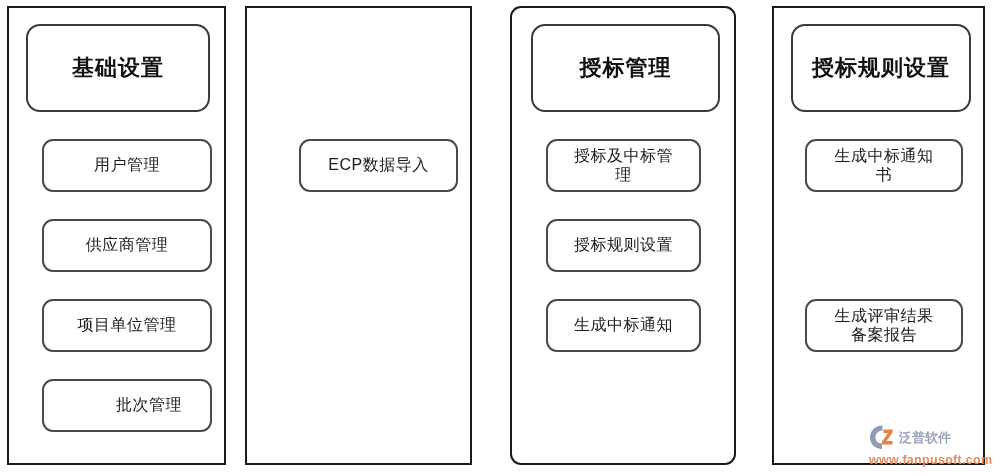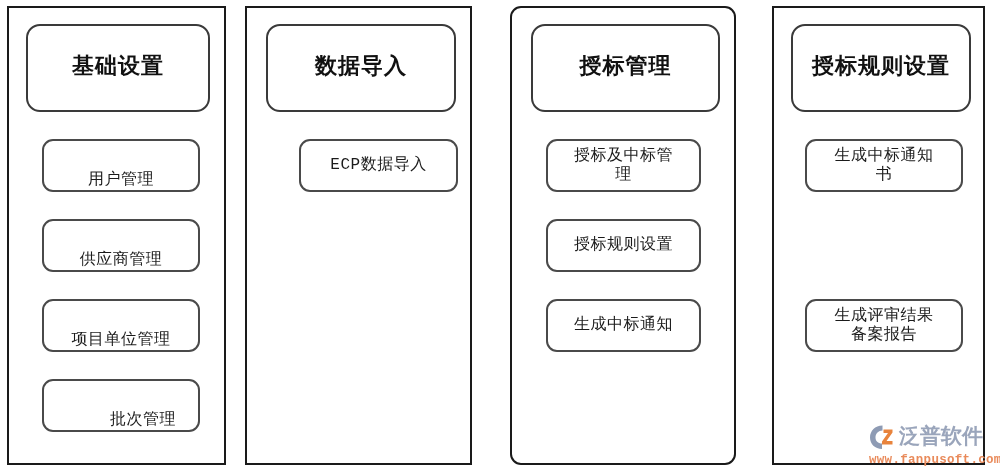--- a/index.html
+++ b/index.html
@@ -5,21 +5,21 @@
   html, body {
     margin: 0;
     padding: 0;
     background: #ffffff;
   }
   #canvas {
     position: relative;
     width: 1000px;
     height: 476px;
     background: #ffffff;
-    font-family: Liberation Mono, monospace;
+    font-family: Liberation Sans, sans-serif;
     overflow: hidden;
   }
 
   
   .column {
     position: absolute;
     top: 6px;
     height: 459px;
     box-sizing: border-box;
     border: 2px solid #1a1a1a;
@@ -69,21 +69,21 @@
     font-size: 16px;
     color: #1b1b1b;
     line-height: 1.18;
     text-align: center;
     letter-spacing: 0.5px;
     white-space: pre-line;
   }
 
   
   .col-1 .header-box { left: 17px;  width: 184px; }
-  .col-1 .item-box   { left: 33px;  width: 158px; align-items: flex-end; }
+  .col-1 .item-box   { left: 33px;  width: 170px; }
   
   .col-2 .header-box { left: 19px;  width: 190px; }
   .col-2 .item-box   { left: 52px;  width: 159px; }
   
   .col-3 .header-box { left: 19px;  width: 189px; }
   .col-3 .item-box   { left: 34px;  width: 155px; }
   
   .col-4 .header-box { left: 17px;  width: 180px; }
   .col-4 .item-box   { left: 31px;  width: 158px; }
 
@@ -106,21 +106,21 @@
     align-items: center;
     height: 30px;
   }
   .wm-mark {
     width: 28px;
     height: 28px;
     margin-right: 3px;
     flex: 0 0 auto;
   }
   .wm-name {
-    font-size: 21px;
+    font-size: 13px;
     font-weight: bold;
     color: #9aa5bb;
     letter-spacing: 0px;
     line-height: 1;
   }
   .wm-url {
     font-size: 12.5px;
     font-weight: bold;
     color: #e98a5a;
     letter-spacing: 0.3px;
@@ -146,23 +146,20 @@
     </div>
     <div class="item-box slot-2">
       <span class="item-label">项目单位管理</span>
     </div>
     <div class="item-box slot-3">
       <span class="item-label">批次管理</span>
     </div>
   </div>
 
   <div class="column col-2">
-    <div class="header-box">
-      <span class="header-label">数据导入</span>
-    </div>
     <div class="item-box slot-0">
       <span class="item-label">ECP数据导入</span>
     </div>
   </div>
 
   <div class="column col-3">
     <div class="header-box">
       <span class="header-label">授标管理</span>
     </div>
     <div class="item-box slot-0">

